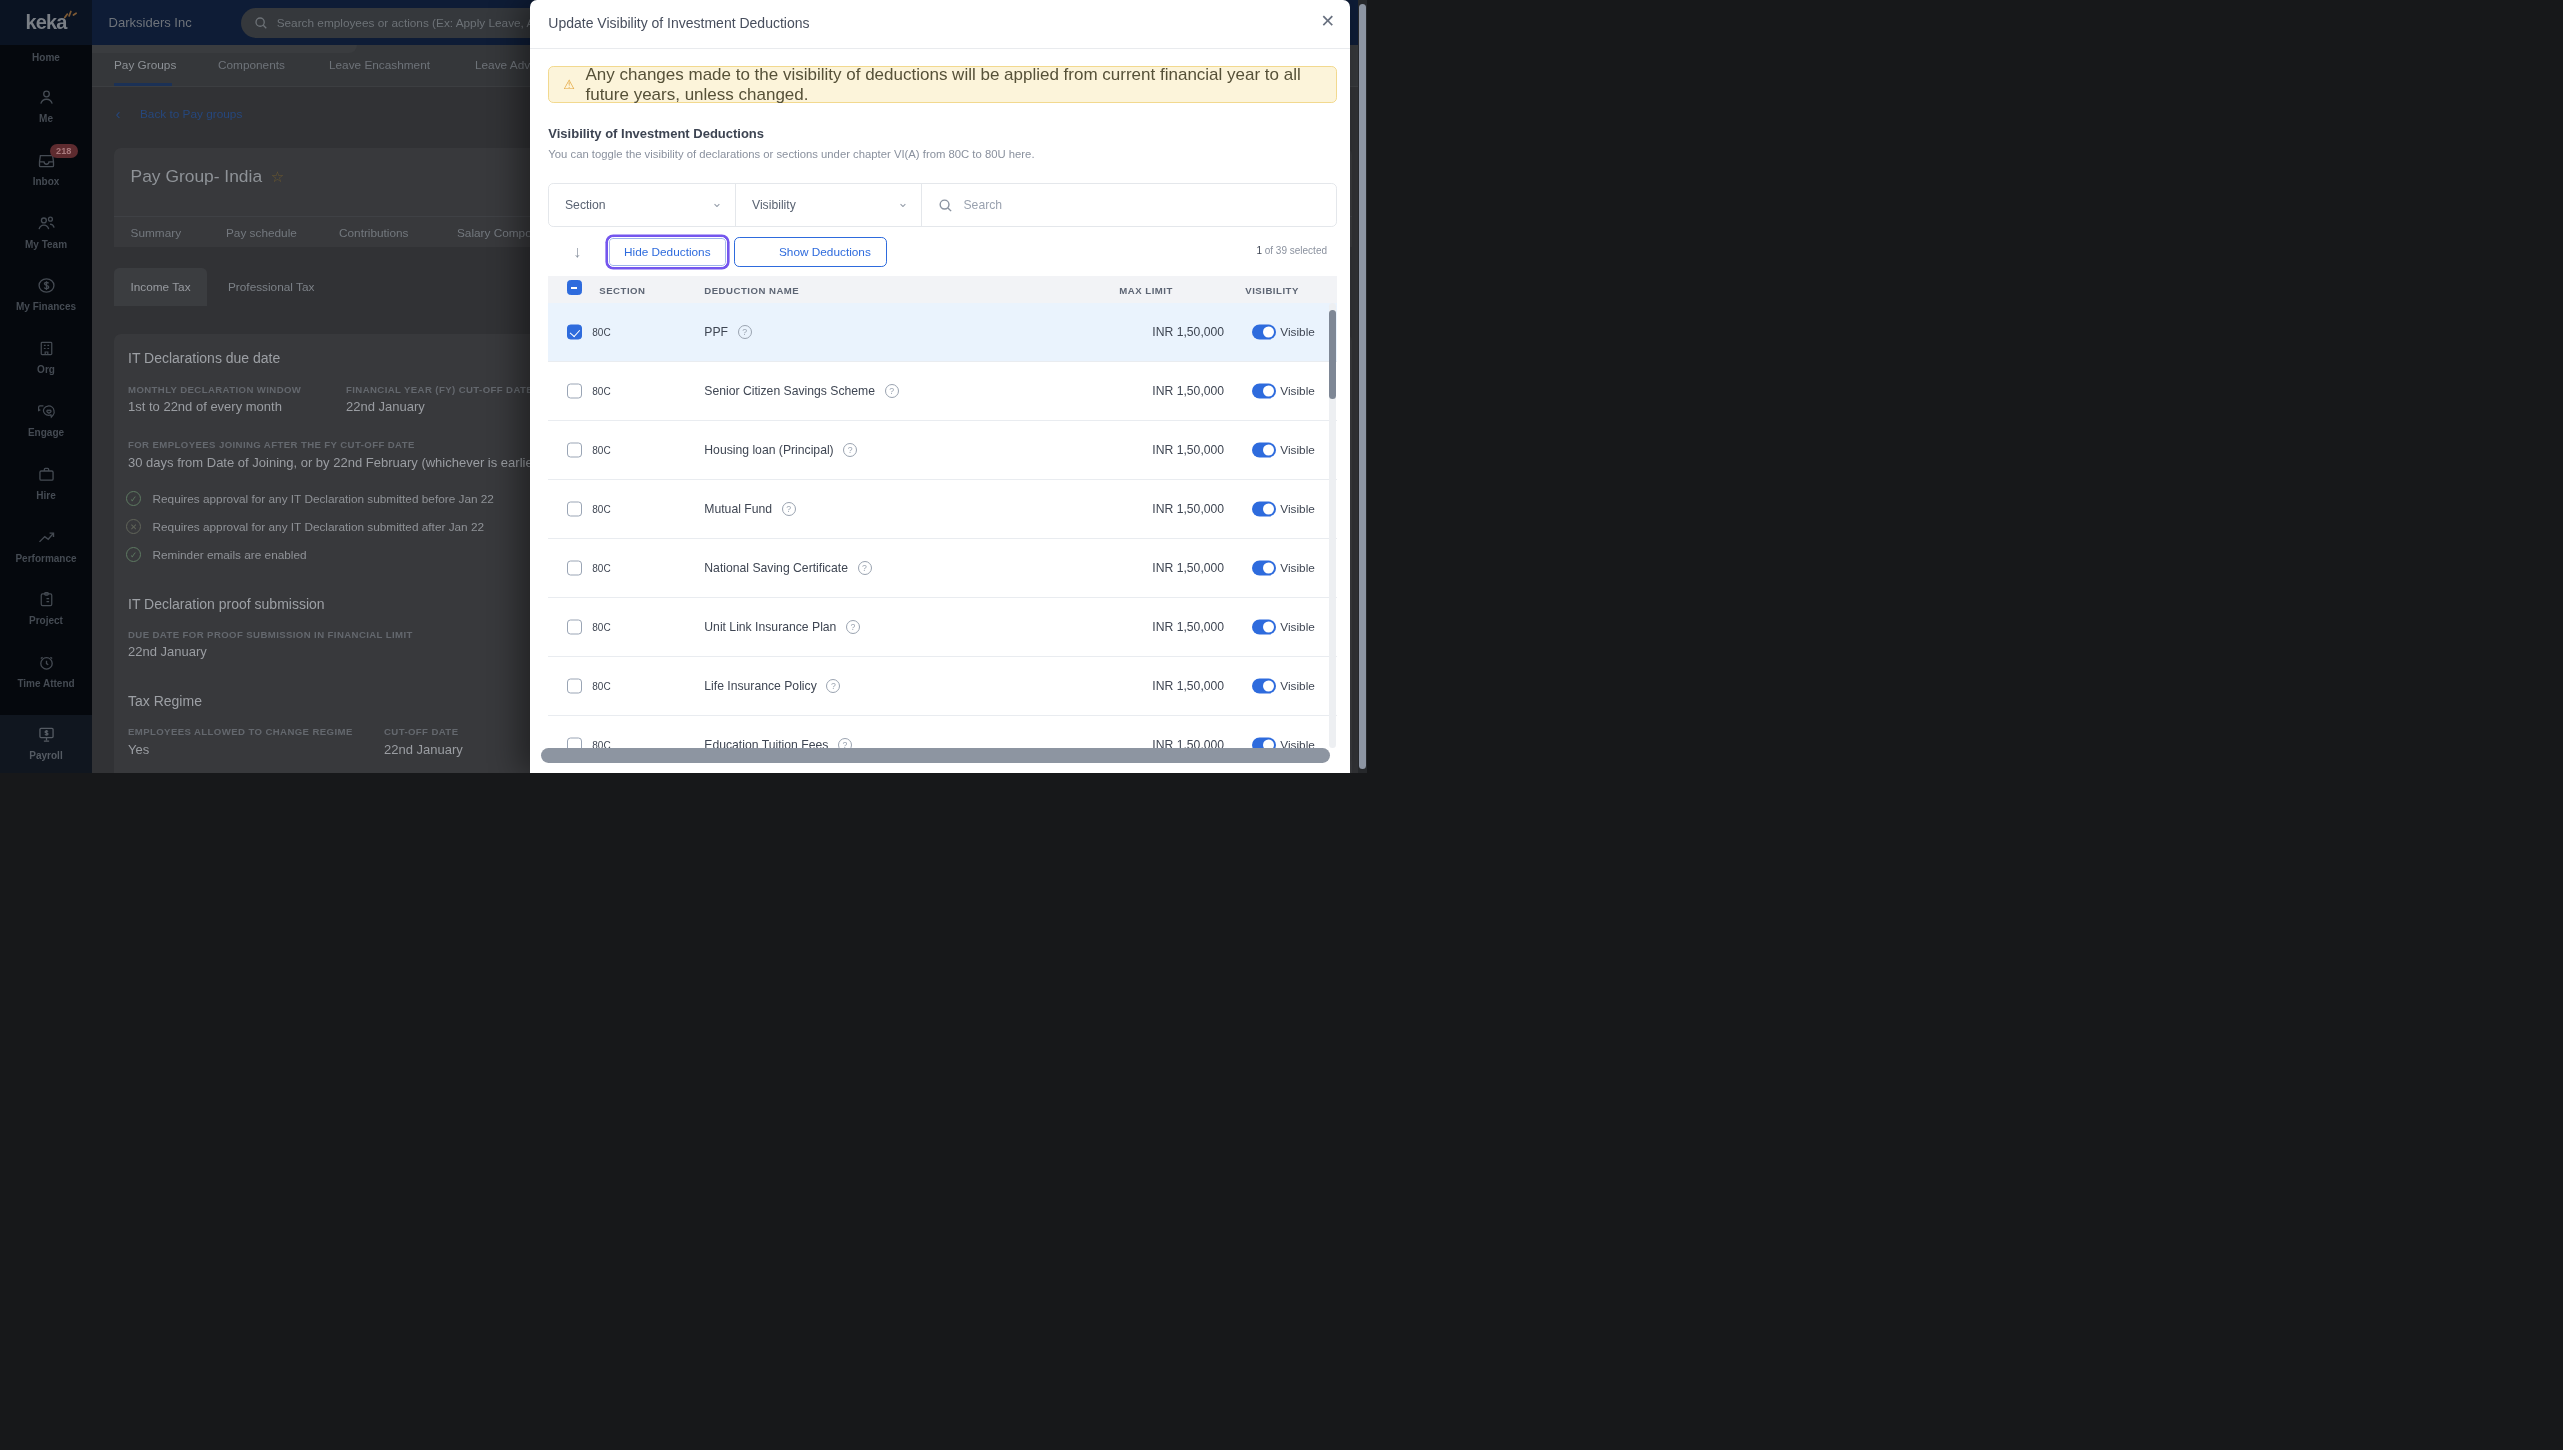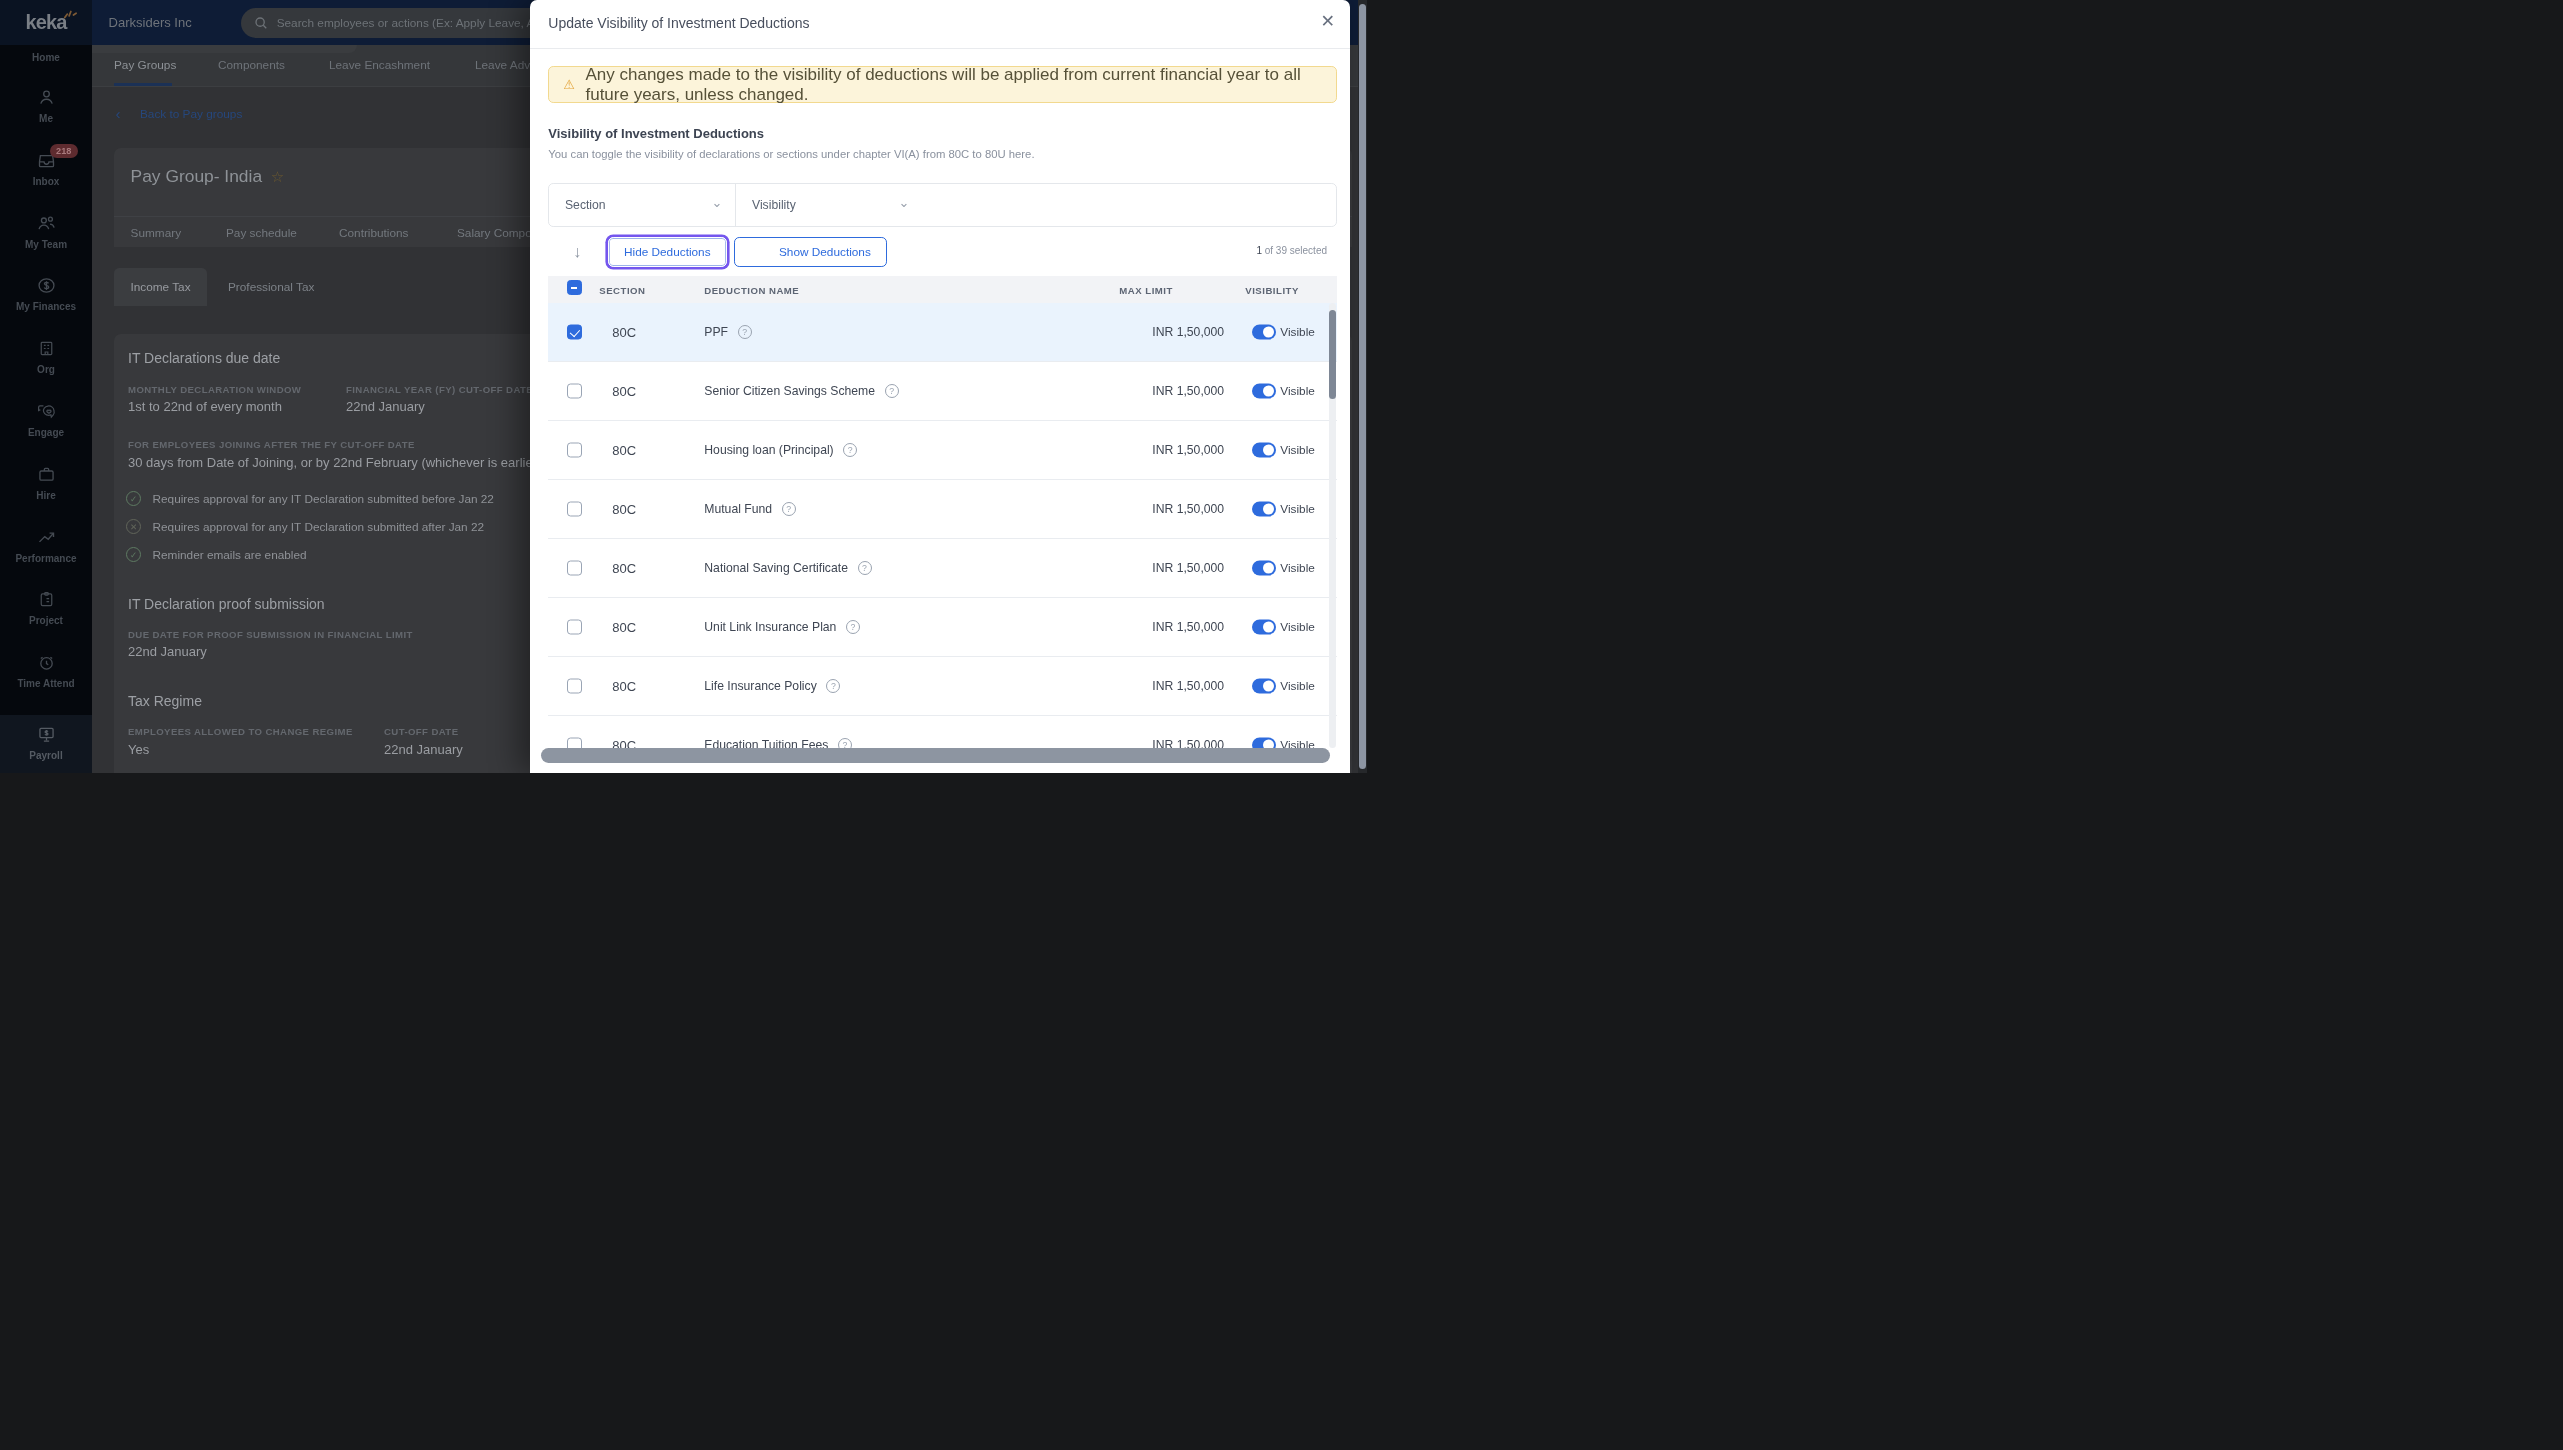--- a/index.html
+++ b/index.html
@@ -88,21 +88,21 @@
   .trow { position:relative; height:59px; background:#fff; border-bottom:0.9px solid #e9ecf0; }
   .trow.sel { background:#eaf3fd; }
   .cc { position:absolute; top:50%; transform:translateY(-50%); }
   .cb { position:absolute; left:19px; top:50%; transform:translateY(-50%); width:15px; height:15px;
         border:1.3px solid #9aa5b5; border-radius:3.5px; background:#fff; cursor:pointer; }
   .cb.on { background:#2e6bdd; border-color:#2e6bdd; }
   .cb.on::after { content:""; position:absolute; left:3.5px; top:2.2px; width:5.2px; height:7.8px;
                   border:solid #fff; border-width:0 1.7px 1.7px 0; transform:rotate(42deg); }
   .cb.ind { background:#2e6bdd; border-color:#2e6bdd; left:19px; top:4.4px; transform:none; }
   .cb.ind::after { content:""; position:absolute; left:3.1px; top:5.7px; width:6.1px; height:1.7px; background:#fff; }
-  .tsection { left:64px; font-size:13px; color:#3f4653; }
+  .tsection { left:44px; font-size:10px; color:#3f4653; }
   .tname { left:156px; font-size:12.2px; color:#3f4653; display:flex; align-items:center; gap:9.6px; white-space:nowrap; }
   .help { display:inline-flex; width:14px; height:14px; border:0.9px solid #9aa3b0; border-radius:50%;
           color:#9aa3b0; font-size:8.7px; align-items:center; justify-content:center; cursor:pointer; }
   .tmax { left:568px; font-size:12.2px; color:#3f4653; white-space:nowrap;margin-left:36px; }
   .toggle { position:absolute; left:704px; top:50%; transform:translateY(-50%); width:23.5px; height:15px;
             border-radius:7.8px; background:#2e6bdd; cursor:pointer; }
   .knob { position:absolute; right:1.7px; top:1.7px; width:11.3px; height:11.3px; border-radius:50%; background:#fff; }
   .tvis { left:732px; font-size:11.8px; color:#3f4653; }
   .vtrack { position:absolute; left:799px; top:303px; width:7px; height:445px; background:#edeff2; border-radius:3.5px; }
   .vthumb { position:absolute; left:799px; top:310px; width:7px; height:89px; background:#7e8795; border-radius:3.5px; cursor:pointer; }
@@ -316,20 +316,27 @@
 
     <div class="filterbox">
       <div class="fcol" style="width:187px">
         <span class="flabel">Section</span>
         <span class="fchev">⌄</span>
       </div>
       <div class="fcol" style="width:186px">
         <span class="flabel">Visibility</span>
         <span class="fchev">⌄</span>
       </div>
+      <div class="fcol fsearch" style="flex:1;gap:10.5px">
+        <svg width="15" height="15" viewBox="0 0 16 16" fill="none" stroke="#8a93a0" stroke-width="1.5">
+            <circle cx="7" cy="7" r="4.7"></circle>
+            <line x1="10.6" y1="10.6" x2="14" y2="14"></line>
+          </svg>
+        <input placeholder="Search" style="">
+      </div>
     </div>
 
     <div class="sorticon">↓</div>
     <div class="btn btnhide">Hide Deductions</div>
     <div class="btn btnshow">Show Deductions</div>
     <div class="count"><span class="n">1</span><span class="s"> </span><span class="s">of 39 selected</span></div>
 
     <div class="thead">
       <span class="cb ind"></span>
       <span class="thcell" style="left:51px">SECTION</span>

